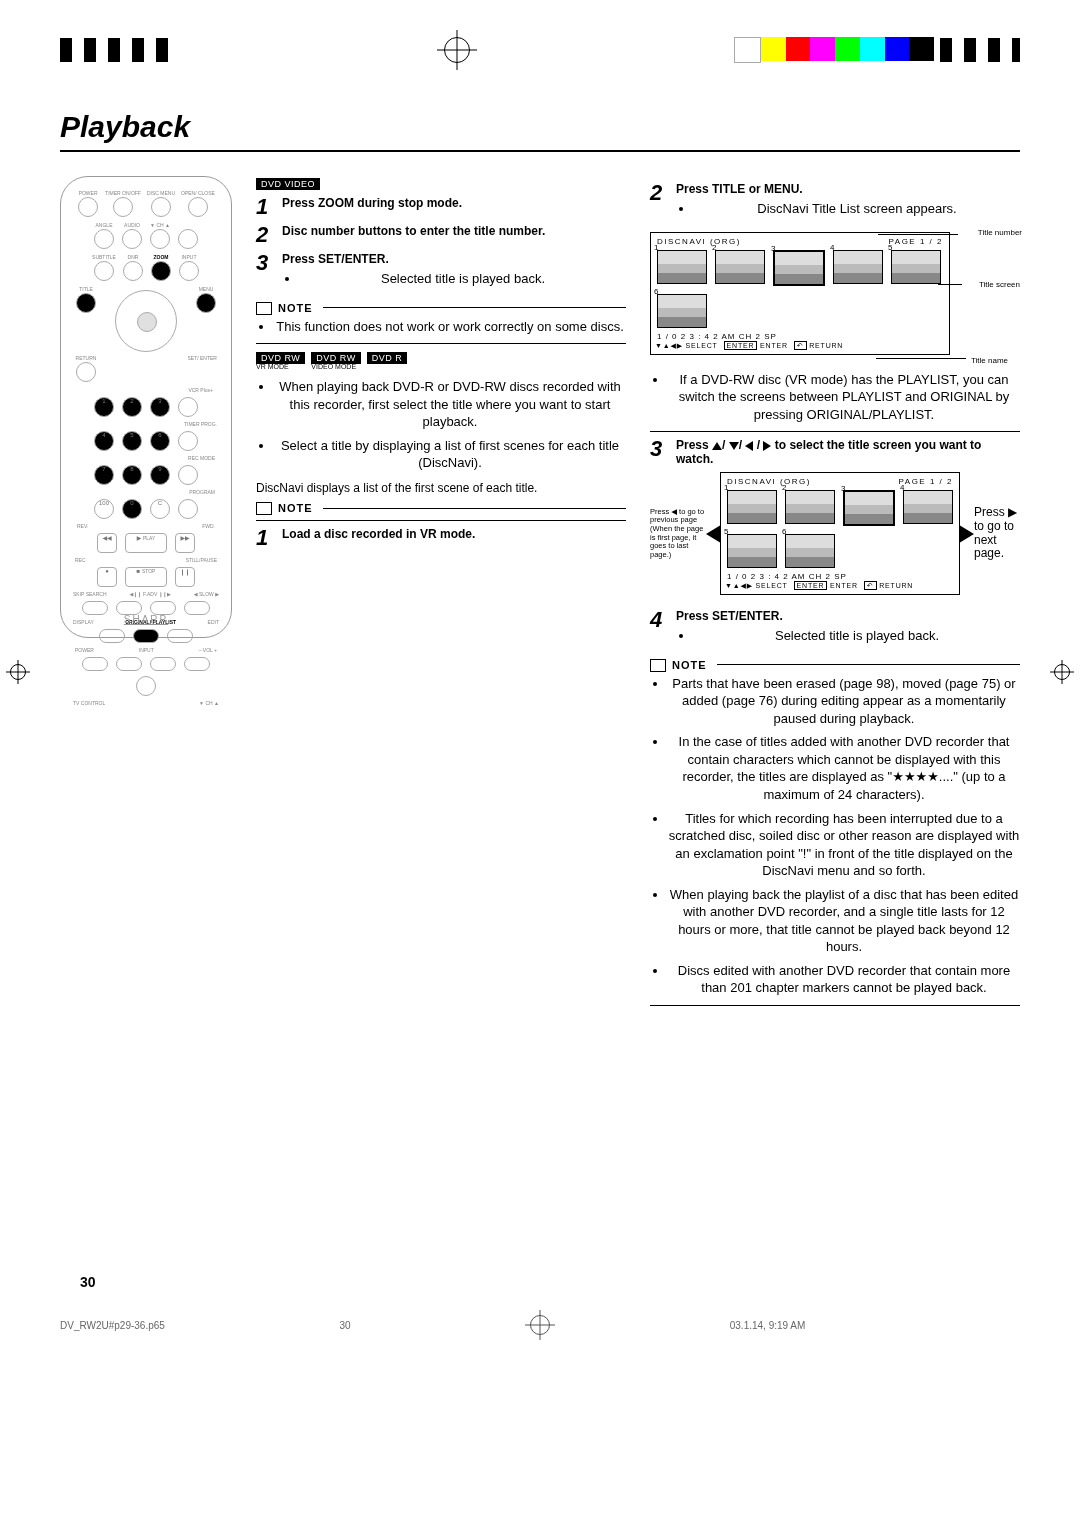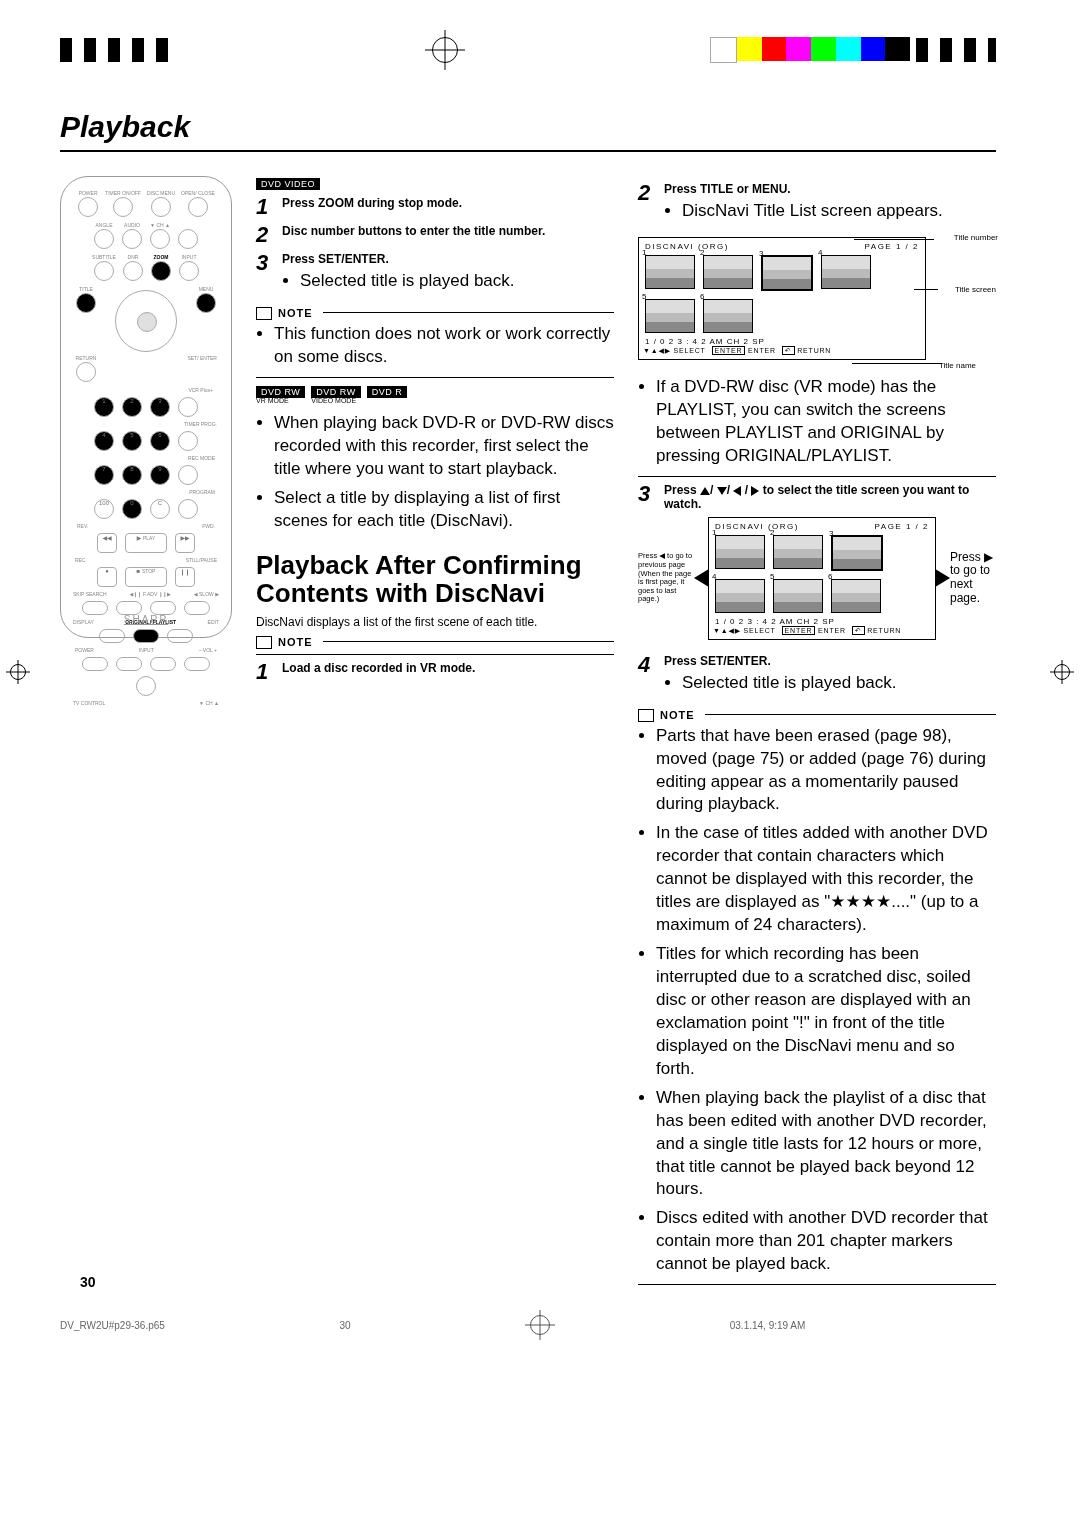--- a/index.html
+++ b/index.html
@@ -7,21 +7,21 @@
     font-family: Arial, Helvetica, sans-serif;
     font-size: 12px;
     color: #000;
     background: #fff;
   }
   .page {
     width: 1080px;
     height: 1380px;
     position: relative;
     box-sizing: border-box;
-    padding: 30px 84px 30px 60px;
+    padding: 30px 60px 30px 60px;
   }
   .crop-marks {
     display: flex;
     justify-content: space-between;
     align-items: center;
     height: 40px;
     margin-bottom: 40px;
     position: relative;
   }
   .crop-left, .crop-right {
@@ -83,21 +83,21 @@
     display:inline-block; background:#000; color:#fff; font-size:9px;
     padding: 1px 5px; margin-right:3px; letter-spacing:0.5px;
   }
   .badge-sub { font-size:7px; color:#000; display:block; margin-top:-1px;}
   .step {
     display:flex; align-items:flex-start; gap:6px; margin:6px 0; font-weight:bold; font-size:12px;
   }
   .step-num { font-size:22px; font-style:italic; font-weight:800; line-height:1; width:20px;}
   .step-body { flex:1; font-weight:bold;}
   ul.bullets { margin:4px 0 8px 18px; padding:0;}
-  ul.bullets li { font-size:17px; margin-bottom:6px; line-height:1.35;}
+  ul.bullets li { font-size:13px; margin-bottom:6px; line-height:1.35;text-align:center;}
   hr.rule { border:none; border-top:1px solid #000; margin:6px 0;}
   .note-head {
     font-size:11px; font-weight:bold; letter-spacing:1px; display:flex; align-items:center; gap:6px; margin-top:6px;
   }
   .note-head::after {
     content:''; flex:1; border-top:1px solid #000; margin-left:4px;
   }
   .note-icon { 
     width:14px; height:11px; border:1.2px solid #000; border-bottom-width:0;
     position:relative; display:inline-block; 
@@ -394,21 +394,20 @@
         <div style="display:flex;gap:3px;align-items:flex-start;">
           <div><span class="badge">DVD RW</span><span class="badge-sub">VR MODE</span></div>
           <div><span class="badge">DVD RW</span><span class="badge-sub">VIDEO MODE</span></div>
           <div><span class="badge">DVD R</span></div>
         </div>
         <ul class="bullets" style="margin-top:8px;">
           <li>When playing back DVD-R or DVD-RW discs recorded with this recorder, first select the title where you want to start playback.</li>
           <li>Select a title by displaying a list of first scenes for each title (DiscNavi).</li>
         </ul>
 
-        <div class="big-title">Playback After Confirming Contents with DiscNavi</div>
         <div class="para">DiscNavi displays a list of the first scene of each title.</div>
 
         <div class="note-head">
           <span class="note-icon"></span>
           <span>NOTE</span>
         </div>
         <hr class="rule">
         <div class="step">
           <div class="step-num">1</div>
           <div class="step-body">Load a disc recorded in VR mode.</div>
@@ -456,21 +455,21 @@
             <div class="ctrlrow">
               <span>▼▲◀▶ <span>SELECT</span></span>
               <span><span class="key">ENTER</span> <span>ENTER</span></span>
               <span><span class="key">↶</span> <span>RETURN</span></span>
             </div>
           </div>
           <div class="callout" style="top:-4px;right:-2px;text-align:right;">Title number</div>
           <div class="line" style="top:2px;right:62px;width:80px;height:1px;"></div>
           <div class="callout" style="top:48px;right:0;">Title screen</div>
           <div class="line" style="top:52px;right:58px;width:24px;height:1px;"></div>
-          <div class="callout" style="bottom:-10px;right:20px;">Title name</div>
+          <div class="callout" style="bottom:-10px;right:12px;">Title name</div>
           <div class="line" style="bottom:-4px;right:54px;width:90px;height:1px;"></div>
         </div>
 
         <ul class="bullets" style="margin-top:16px;">
           <li>
             <span>If a DVD-RW disc (VR mode) has the PLAYLIST, you can switch the screens between PLAYLIST and ORIGINAL by pressing ORIGINAL/PLAYLIST.</span>
           </li>
         </ul>
         <hr class="rule">
 

